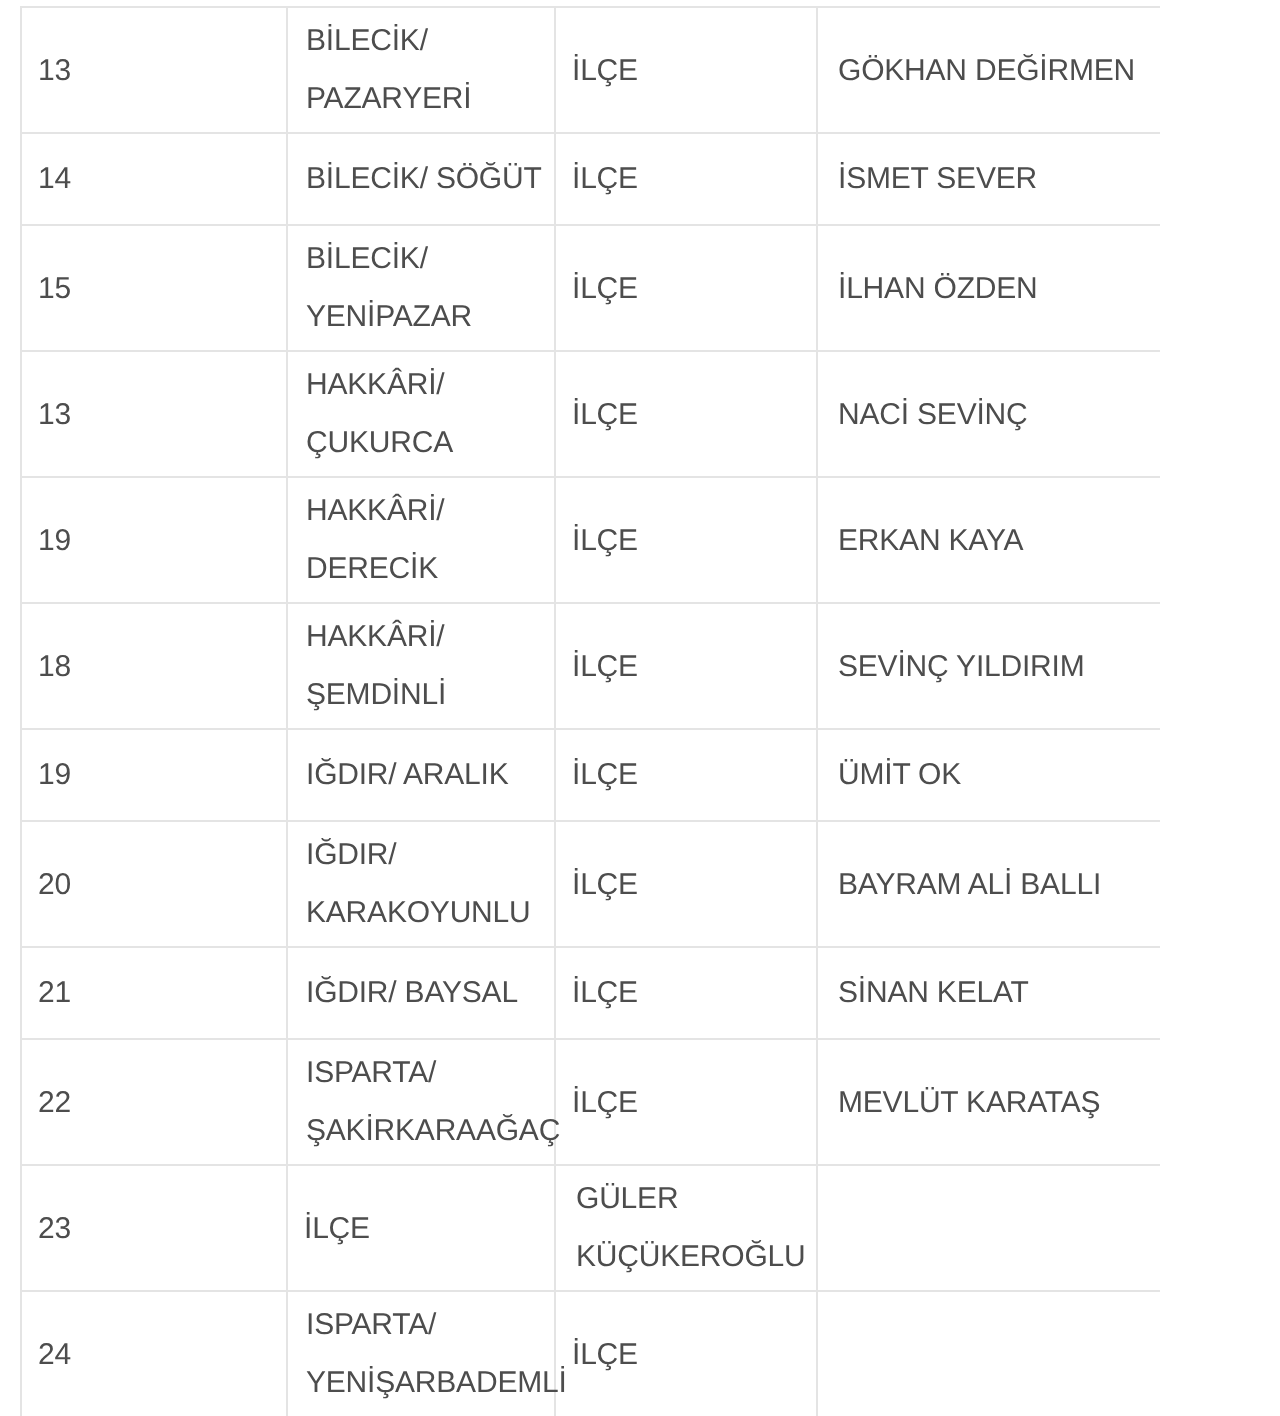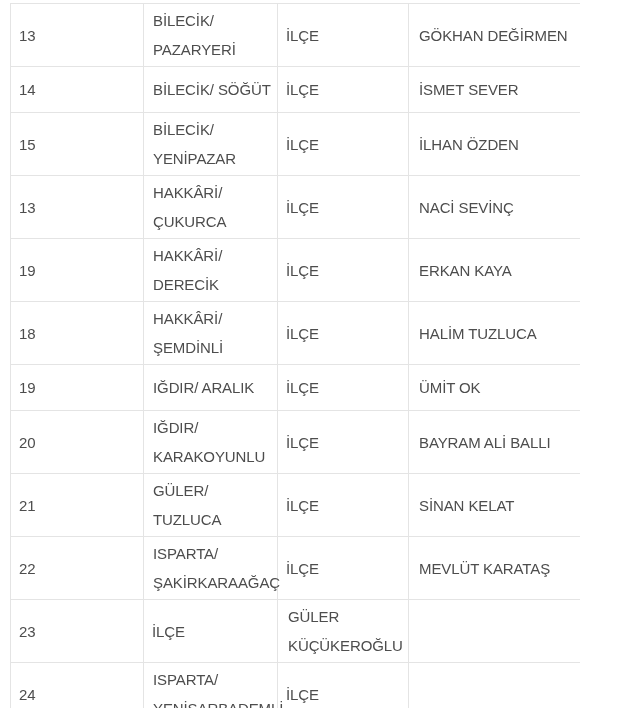--- a/index.html
+++ b/index.html
@@ -91,40 +91,40 @@
     <div class="cell c-no">19</div>
     <div class="cell c-loc">HAKKÂRİ/ DERECİK</div>
     <div class="cell c-type">İLÇE</div>
     <div class="cell c-name">ERKAN KAYA</div>
   </div>
 
   <div class="row">
     <div class="cell c-no">18</div>
     <div class="cell c-loc">HAKKÂRİ/ ŞEMDİNLİ</div>
     <div class="cell c-type">İLÇE</div>
-    <div class="cell c-name">HALİM TUZLUCA</div>
+    <div class="cell c-name">SEVİNÇ YILDIRIM</div>
   </div>
 
   <div class="row">
     <div class="cell c-no">19</div>
     <div class="cell c-loc">IĞDIR/ ARALIK</div>
     <div class="cell c-type">İLÇE</div>
     <div class="cell c-name">ÜMİT OK</div>
   </div>
 
   <div class="row">
     <div class="cell c-no">20</div>
     <div class="cell c-loc">IĞDIR/ KARAKOYUNLU</div>
     <div class="cell c-type">İLÇE</div>
     <div class="cell c-name">BAYRAM ALİ BALLI</div>
   </div>
 
   <div class="row">
     <div class="cell c-no">21</div>
-    <div class="cell c-loc">GÜLER/ TUZLUCA</div>
+    <div class="cell c-loc">IĞDIR/ BAYSAL</div>
     <div class="cell c-type">İLÇE</div>
     <div class="cell c-name">SİNAN KELAT</div>
   </div>
 
   <div class="row">
     <div class="cell c-no">22</div>
     <div class="cell c-loc">ISPARTA/ ŞAKİRKARAAĞAÇ</div>
     <div class="cell c-type">İLÇE</div>
     <div class="cell c-name">MEVLÜT KARATAŞ</div>
   </div>

